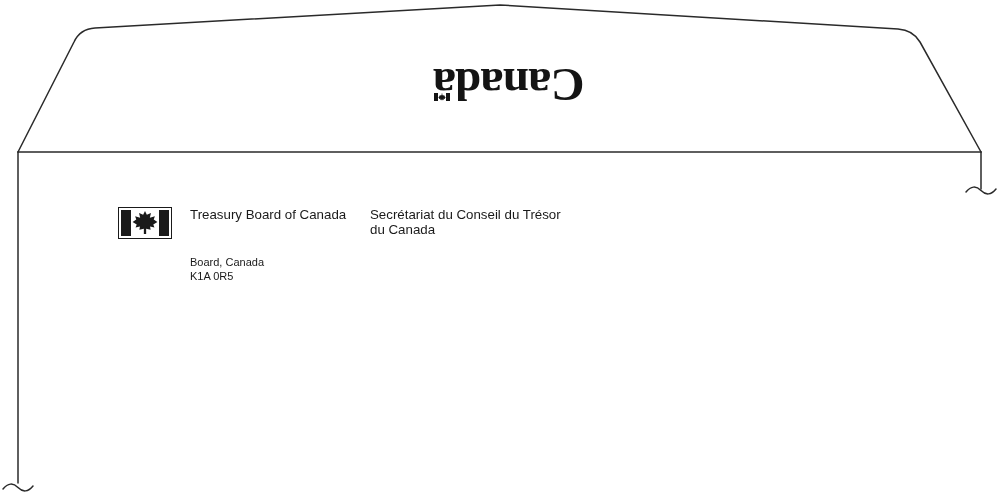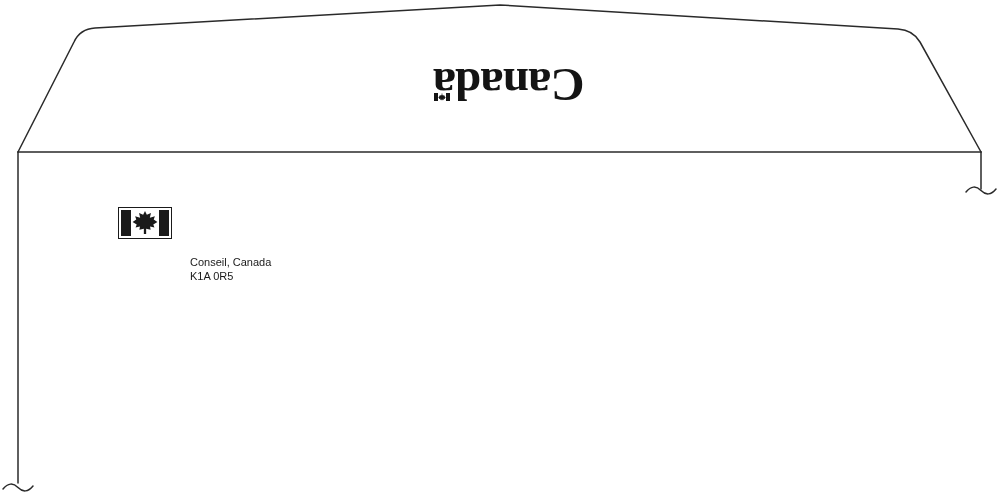--- a/index.html
+++ b/index.html
@@ -102,21 +102,26 @@
   <svg class="sig-flag" width="54" height="32" viewBox="0 0 108 64">
     <rect x="1" y="1" width="106" height="62" fill="none" stroke="#1a1a1a" stroke-width="2"></rect>
     <rect x="6" y="6" width="20" height="52" fill="#1a1a1a"></rect>
     <rect x="82" y="6" width="20" height="52" fill="#1a1a1a"></rect>
     <g transform="translate(54,32) scale(2.3)">
       <path fill="#1a1a1a" d="M 0 -10.5 L -1.6 -7.2 L -5.2 -8.8 L -4.2 -4.6 L -8.6 -5.8 L -7.6 -3 L -10.8 -0.9 L -7.2 1.2 L -8.2 3.9 L -4.4 3.1 L -4.9 5.9 L -1 5.1 L -1 9.5 L 1 9.5 L 1 5.1 L 4.9 5.9 L 4.4 3.1 L 8.2 3.9 L 7.2 1.2 L 10.8 -0.9 L 7.6 -3 L 8.6 -5.8 L 4.2 -4.6 L 5.2 -8.8 L 1.6 -7.2 Z"></path>
     </g>
   </svg>
 
   <div class="sig-col sig-en">
+    <div>Treasury Board of Canada</div>
   </div>
 
+  <div class="sig-col sig-fr">
+    <div>Secrétariat du Conseil du Trésor</div>
+    <div>du Canada</div>
+  </div>
 
   <div class="sig-address">
-    <div>Conseil, Canada</div>
+    <div>Board, Canada</div>
     <div>K1A 0R5</div>
   </div>
 
 </div>
 
 </body></html>

